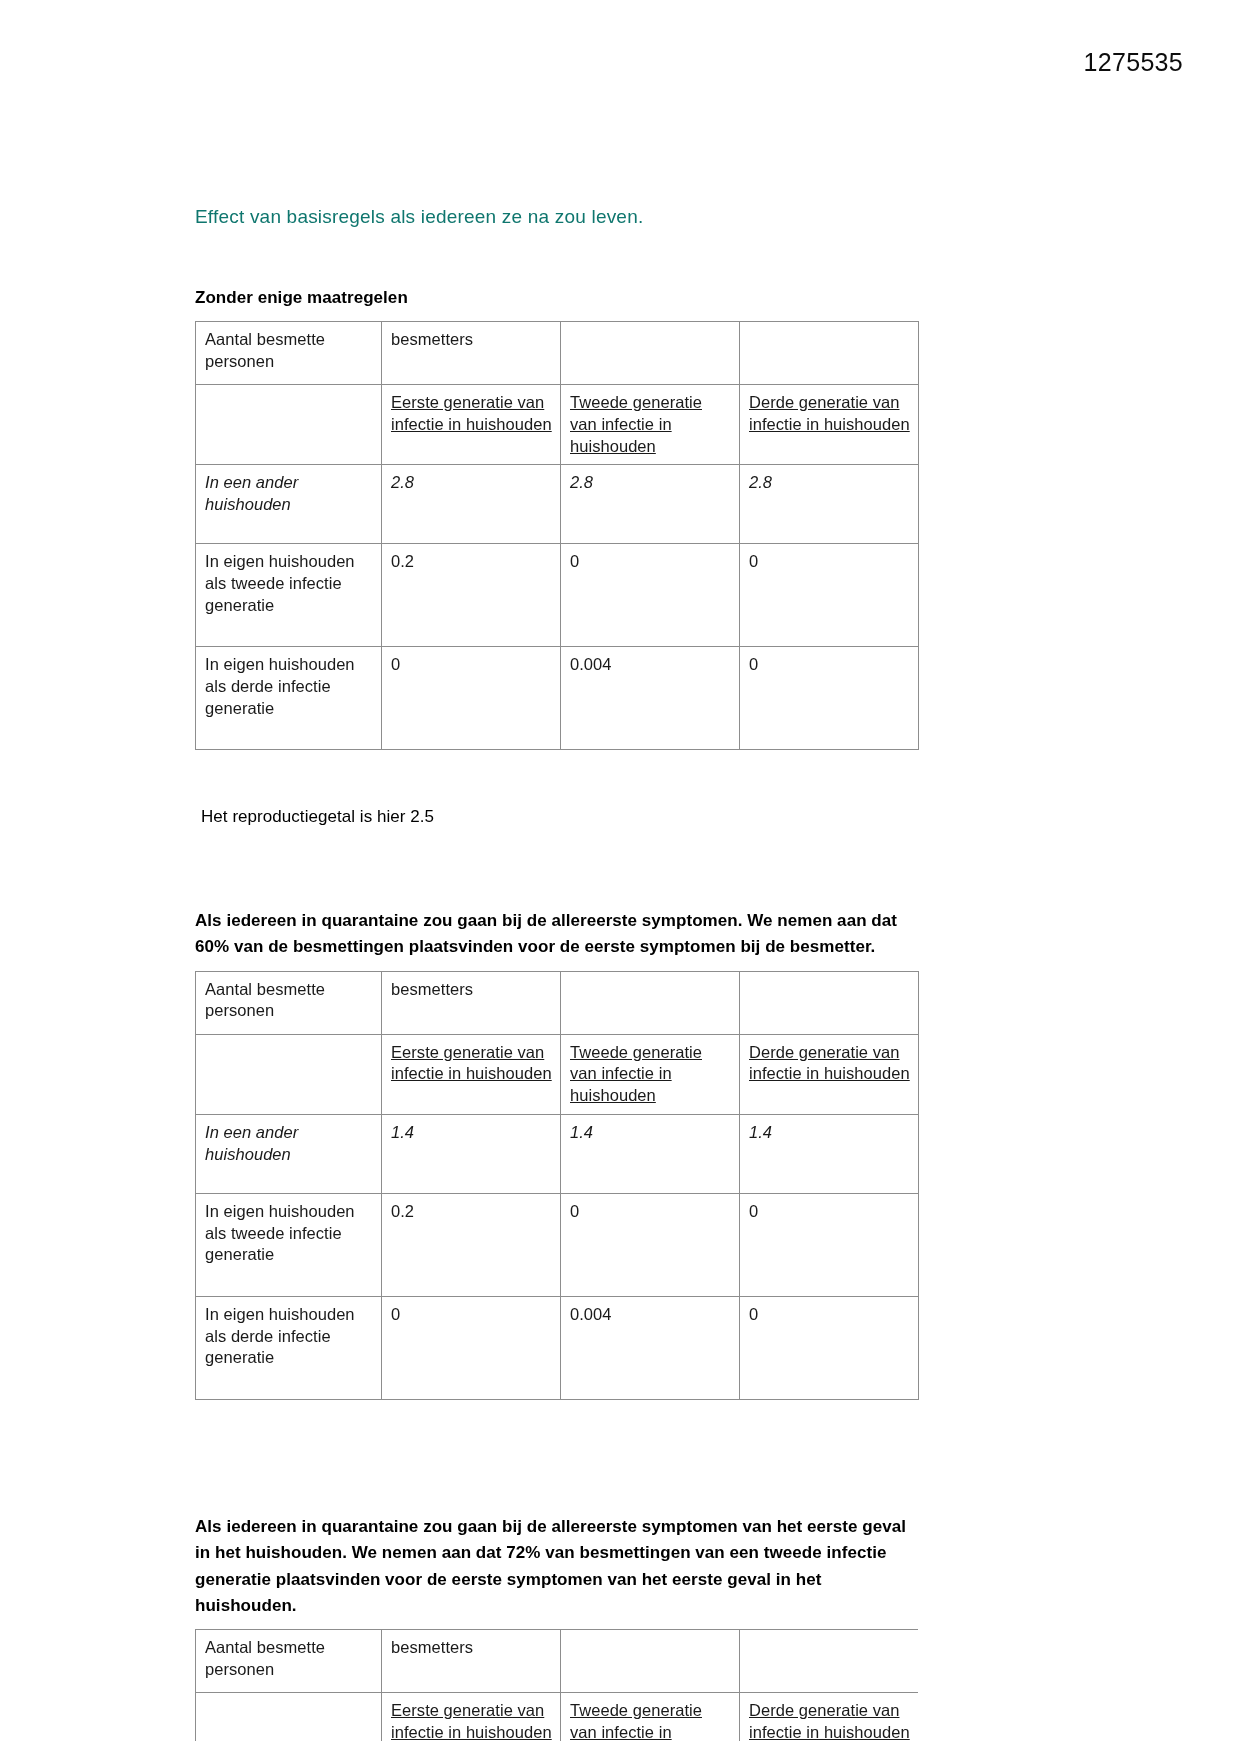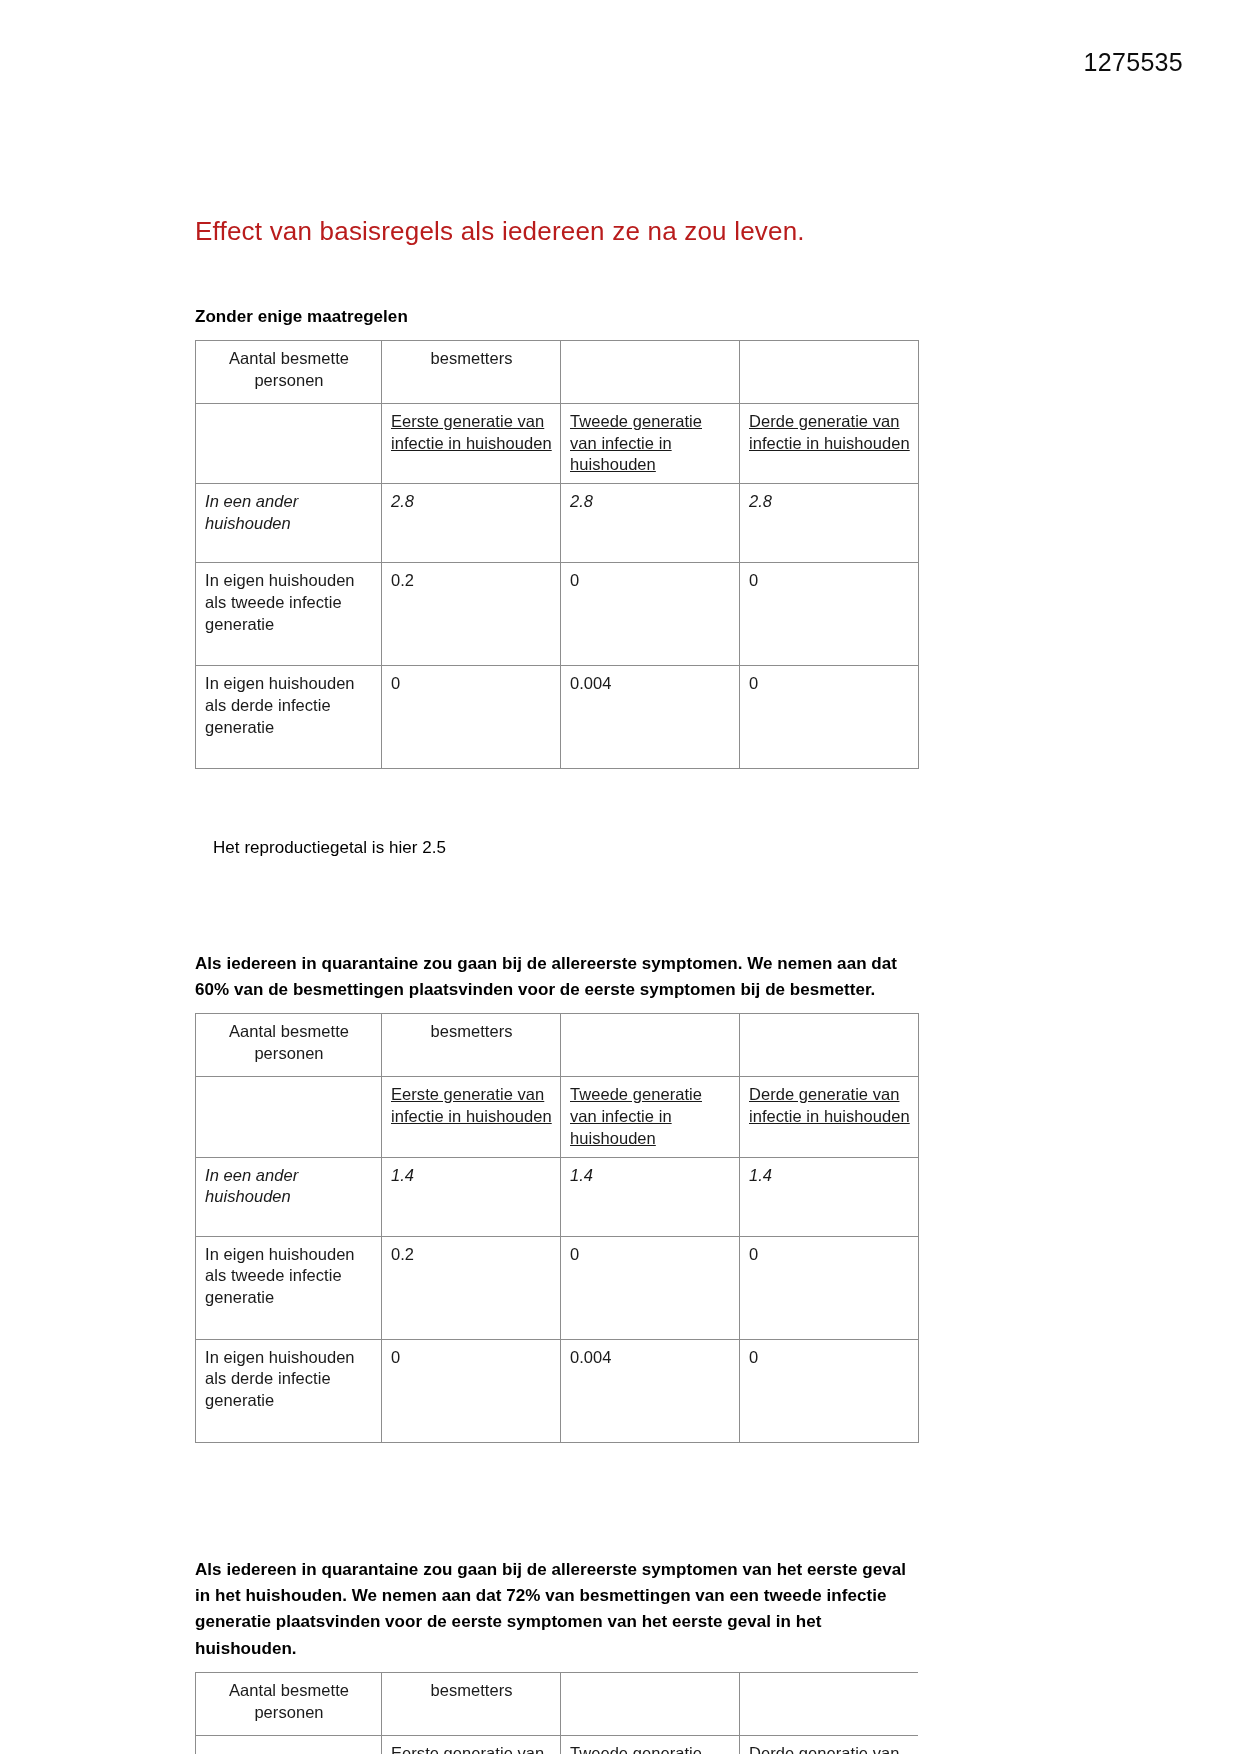--- a/index.html
+++ b/index.html
@@ -30,38 +30,38 @@
     letter-spacing: 0.3px;
     color: #0d0d0d;
   }
   .content {
     position: absolute;
     left: 195px;
     top: 205px;
     width: 725px;
   }
   h1.doc-title {
-    font-size: 26px;
+    font-size: 19px;
     font-weight: normal;
-    color: #b91c1c;
-    margin: 10px 0 56px 0;
+    color: #0f766e;
+    margin: 0 0 56px 0;
     letter-spacing: 0.2px;
     line-height: 1.25;
   }
   .section-heading {
     font-size: 17px;
     font-weight: bold;
     line-height: 1.55;
     margin: 0 0 10px 0;
     letter-spacing: 0.05px;
   }
   .para {
     font-size: 17px;
     line-height: 1.5;
-    margin: 18px;
+    margin: 6px;
     letter-spacing: 0.05px;
   }
   table.gen-table {
     border-collapse: collapse;
     width: 723px;
     table-layout: fixed;
     margin: 0;
   }
   table.gen-table td {
     border: 1px solid #8d8d8d;
@@ -70,21 +70,21 @@
     font-size: 16.5px;
     line-height: 1.32;
     letter-spacing: 0.05px;
     color: #1a1a1a;
   }
   col.c1 { width: 186px; }
   col.c2 { width: 179px; }
   col.c3 { width: 179px; }
   col.c4 { width: 179px; }
 
-  .row-h1 td { height: 48px; text-align: center; }
+  .row-h1 td { height: 48px; }
   .row-h2 td { height: 48px; text-decoration: underline; }
   .row-tall td { height: 64px; font-style: italic; }
   .row-xtall td { height: 88px; }
   .gap-md { height: 48px; }
   .gap-lg { height: 66px; }
   .gap-xl { height: 72px; }
 
   .clip-table-wrap {
     width: 723px;
     height: 112px;

